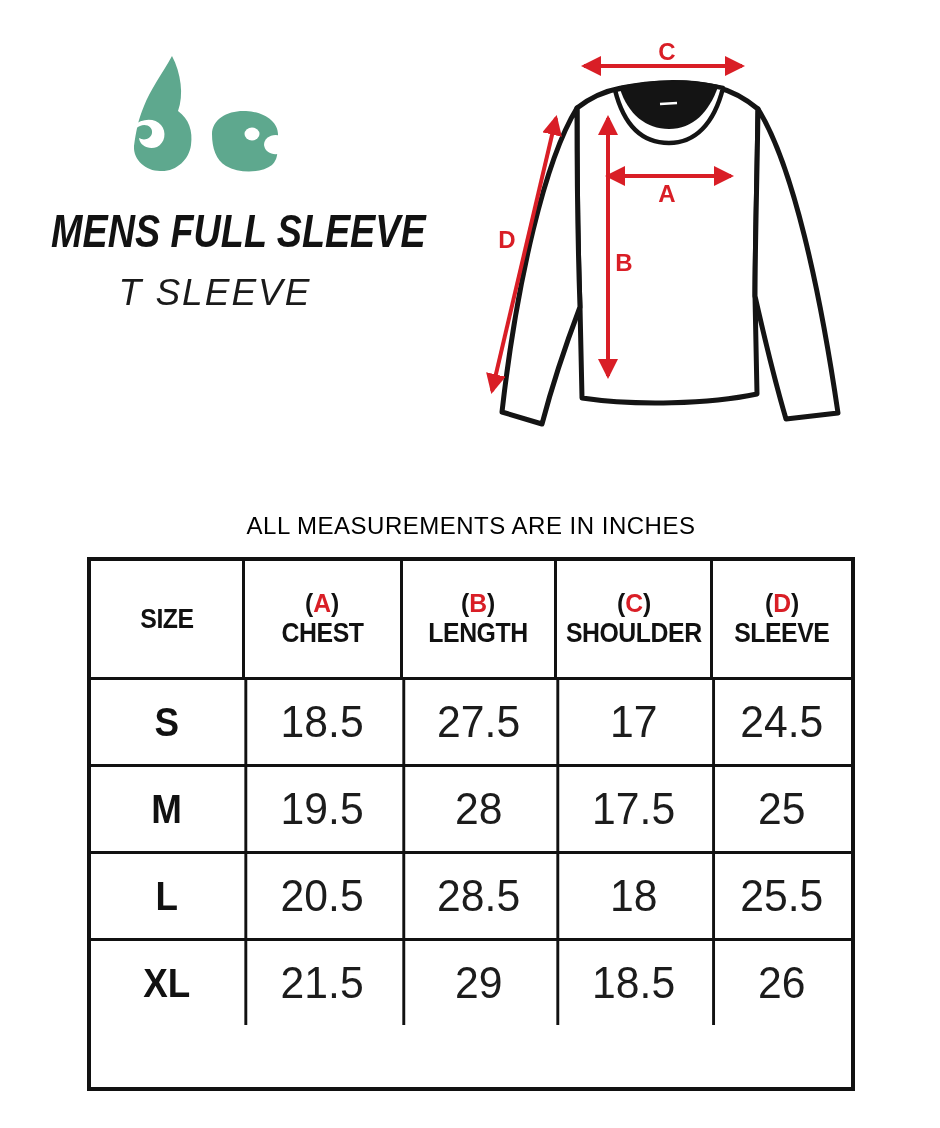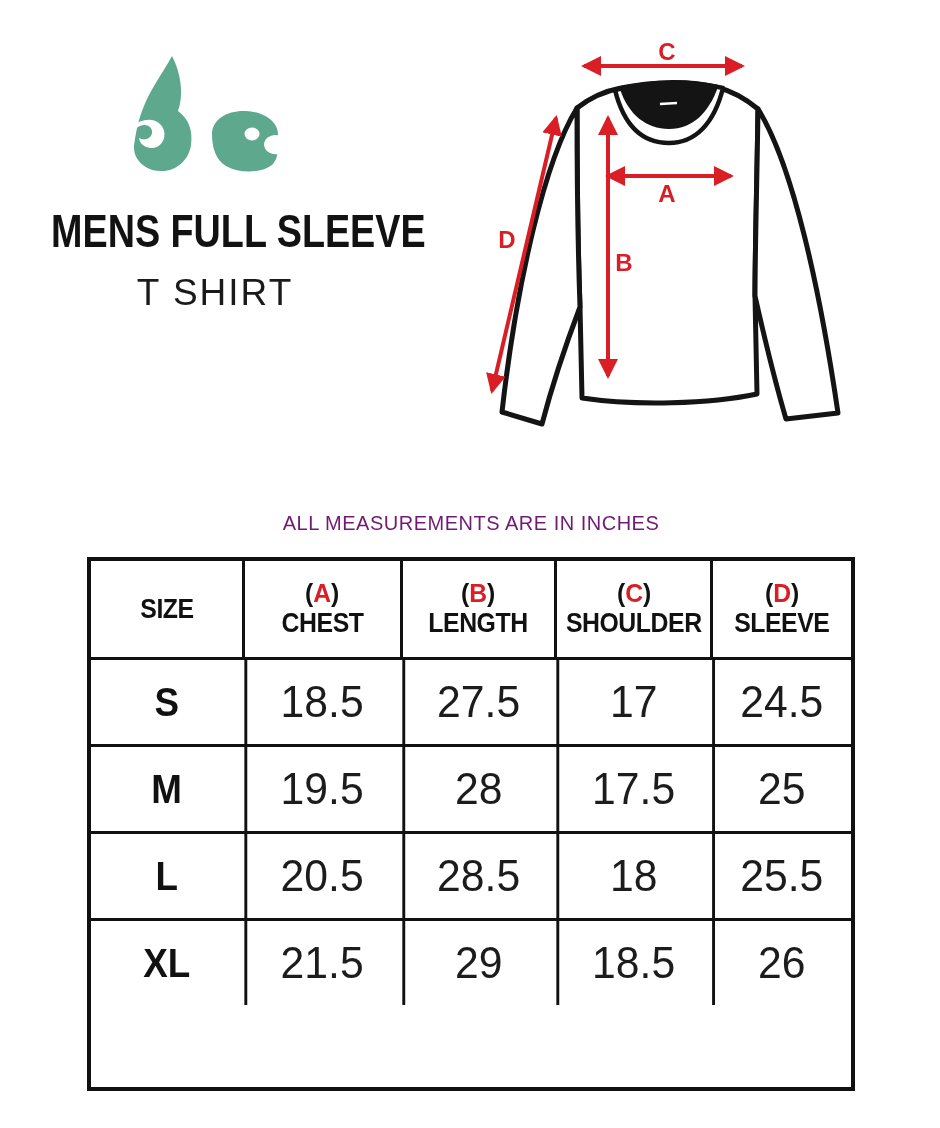--- a/index.html
+++ b/index.html
@@ -4,52 +4,52 @@
 <style>
   * { margin:0; padding:0; box-sizing:border-box; }
   html,body { background:#ffffff; }
   #canvas {
     position:relative; width:940px; height:1128px; background:#ffffff;
     font-family:"Liberation Sans", sans-serif; color:#111; overflow:hidden;
   }
   
   #logo { position:absolute; left:130px; top:52px; width:150px; height:122px; }
   
-  #title-block { position:absolute; left:10px; top:204px; width:410px; text-align:center; }
+  #title-block { position:absolute; left:10px; top:204px; width:410px; text-align:center;font-style:italic; }
   #title-line1 {
     display:inline-block; font-size:46px; font-weight:700; letter-spacing:0px;
     transform:scaleX(0.82); transform-origin:center; white-space:nowrap; color:#121212;
   }
   #title-line2 {
     margin-top:14px; font-size:37px; font-weight:400; letter-spacing:2px; color:#1a1a1a;
   }
   
   #shirt-svg { position:absolute; left:440px; top:15px; width:500px; height:455px; }
   .shirt-line { fill:#ffffff; stroke:#141414; stroke-width:5; stroke-linejoin:round; }
   .arrow-line { stroke:#d91e26; stroke-width:4; }
   .arrow-label { font-family:"Liberation Sans", sans-serif; font-size:24px; font-weight:700; fill:#d91e26; }
   
   #note {
     position:absolute; left:87px; top:512px; width:768px; text-align:center;
-    font-size:20px; font-weight:400; letter-spacing:0.5px; color:#701a75;
+    font-size:24px; font-weight:400; letter-spacing:0.5px; color:#000000;
   }
   
   #size-table {
     position:absolute; left:87px; top:557px; width:768px; height:534px;
     border:4px solid #111; background:#fff;
   }
   .t-row { display:flex; width:100%; }
   .t-row + .t-row { border-top:3px solid #111; }
   .t-cell {
     display:flex; flex-direction:column; align-items:center; justify-content:center;
     text-align:center;
   }
   .t-cell + .t-cell { border-left:3px solid #111; }
   .c0 { width:153px; } .c1 { width:159px; } .c2 { width:156px; } .c3 { width:158px; } .c4 { width:142px; }
-  .row-header { height:96px; }
+  .row-header { height:116px; }
   .row-data { height:87px; }
   .hdr-letter { font-size:26px; font-weight:700; line-height:1.12; color:#111; transform:scaleX(0.95); }
   .hdr-letter .red { color:#d91e26; }
   .hdr-name { font-size:27px; font-weight:700; letter-spacing:-0.5px; color:#111; transform:scaleX(0.92); white-space:nowrap; }
   .size-label { font-size:40px; font-weight:700; transform:scaleX(0.92); color:#111; }
   .value-cell { font-size:44px; font-weight:400; color:#1c1c1c; transform:scaleX(0.97); }
 </style>
 </head>
 <body>
 
@@ -65,21 +65,21 @@
 
       <path fill="#5ea88e" d="M82,82 C82,67 98,58 116,59 C135,60 149,70 148,84 C147,100 149,106 142,113
                C132,121 110,122 96,114 C86,108 82,96 82,82 Z"></path>
       <ellipse fill="#ffffff" cx="122" cy="82" rx="7.5" ry="6.5"></ellipse>
       <path fill="#ffffff" d="M151,84 C142,81 134,86 134,93 C135,101 144,104 151,101 Z"></path>
     </g>
   </svg>
 
   <div id="title-block">
     <div id="title-line1">MENS FULL SLEEVE</div>
-    <div id="title-line2">T SHIRT</div>
+    <div id="title-line2">T SLEEVE</div>
   </div>
 
   <svg id="shirt-svg" viewBox="440 15 500 455" aria-hidden="true">
     <defs>
       <marker id="ah" viewBox="0 0 10 10" refX="8.5" refY="5" markerWidth="5" markerHeight="5" orient="auto-start-reverse">
         <path d="M0,0 L10,5 L0,10 z" fill="#d91e26"></path>
       </marker>
     </defs>
 
     <path class="shirt-line" d="M577,108 C591,97 605,91 621,88 C653,81 688,81 716,87 C732,91 746,99 758,109

